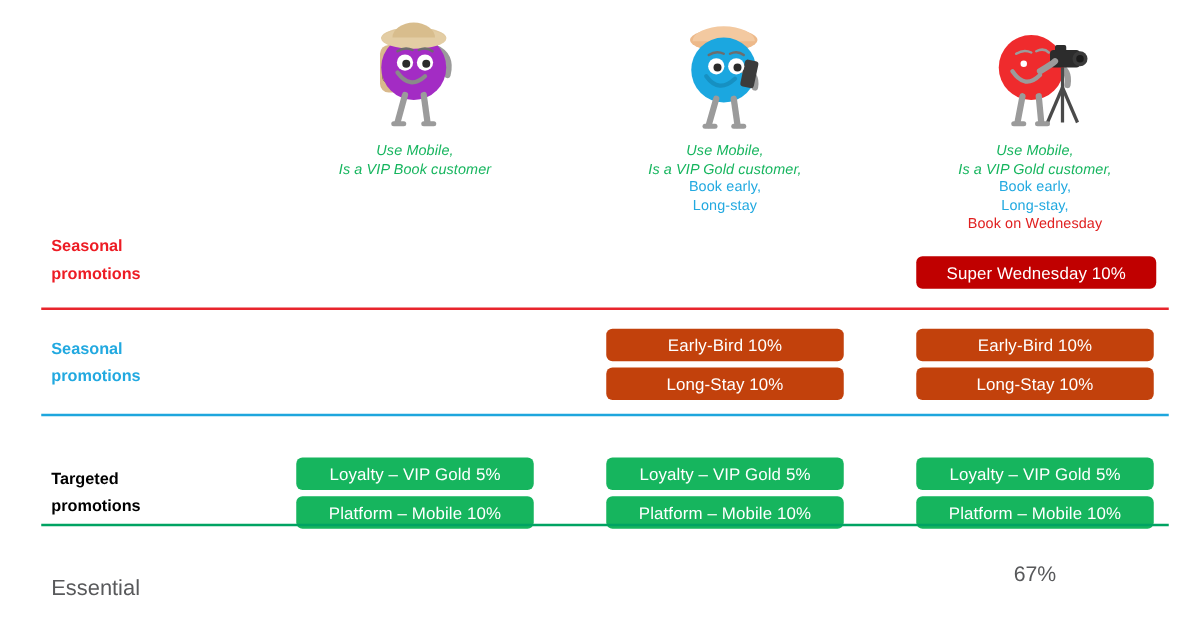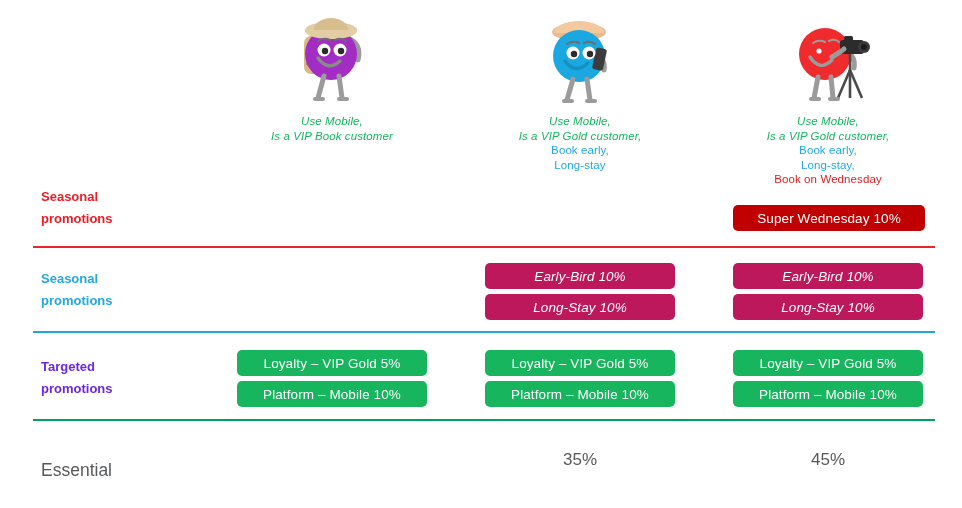--- a/index.html
+++ b/index.html
@@ -64,21 +64,21 @@
   .rowlabel {
     position: absolute;
     left: 41px;
     width: 190px;
     font-size: 13px;
     font-weight: bold;
     line-height: 22px;
   }
   .rowlabel.red   { color: #ed1c24; }
   .rowlabel.blue  { color: #22a9e0; }
-  .rowlabel.green { color: #6d28d9; }
+  .rowlabel.green { color: #000000; margin-top: 16px; }
   .rowlabel.grey  { color: #58595b; font-weight: normal; font-size: 17.5px; }
 
   .divider {
     position: absolute;
     left: 33px;
     width: 902px;
     height: 1.6px;
   }
   .divider.red   { background: #e8252c; }
   .divider.blue  { background: #1ea6dd; }
@@ -92,22 +92,22 @@
     border-radius: 5px;
     color: #ffffff;
     font-size: 13.5px;
     display: flex;
     align-items: center;
     justify-content: center;
     letter-spacing: 0.1px;
     white-space: nowrap;
   }
   .pill.red   { background: #c00000; width: 192px; }
-  .pill.blue  { background: #be185d; font-style: italic; }
-  .pill.green { background: #16b55e; }
+  .pill.blue  { background: #c2410c; }
+  .pill.green { background: #16b55e; margin-top: 16px; }
 
   
   .c1 { left: 237px; }
   .c2 { left: 485px; }
   .c3 { left: 733px; }
 
   .total {
     position: absolute;
     width: 190px;
     text-align: center;
@@ -274,16 +274,15 @@
   <div class="pill green c3" style="top:350px">Loyalty – VIP Gold 5%</div>
   <div class="pill green c3" style="top:381px">Platform – Mobile 10%</div>
 
   <div class="divider green" style="top:419px"></div>
 
   <div class="rowlabel grey" style="top:437px; width:230px">
     <br>
     <span>Essential</span>
   </div>
 
-  <div class="total c2" style="top:450px">35%</div>
-  <div class="total c3" style="top:450px">45%</div>
+  <div class="total c3" style="top:450px">67%</div>
 
 </div>
 
 </body></html>

